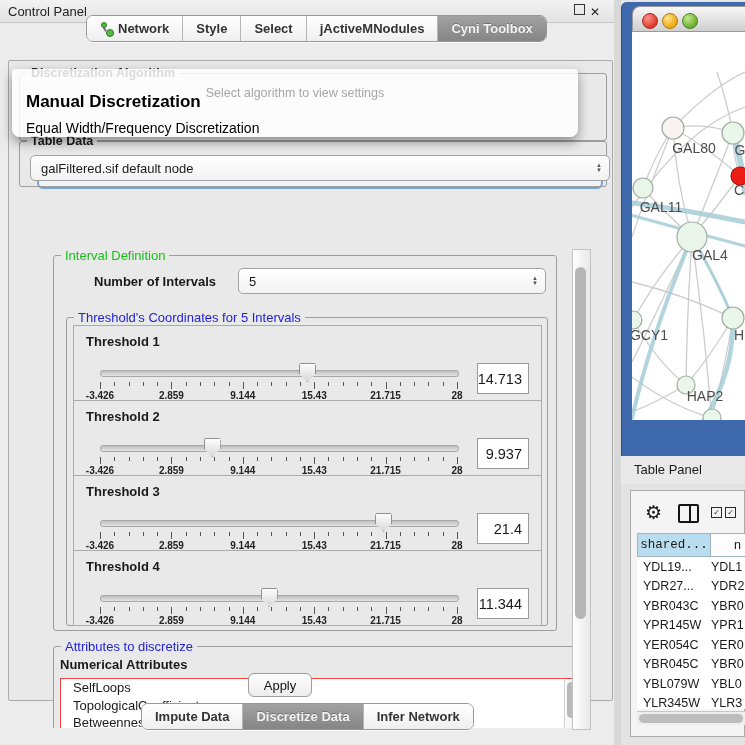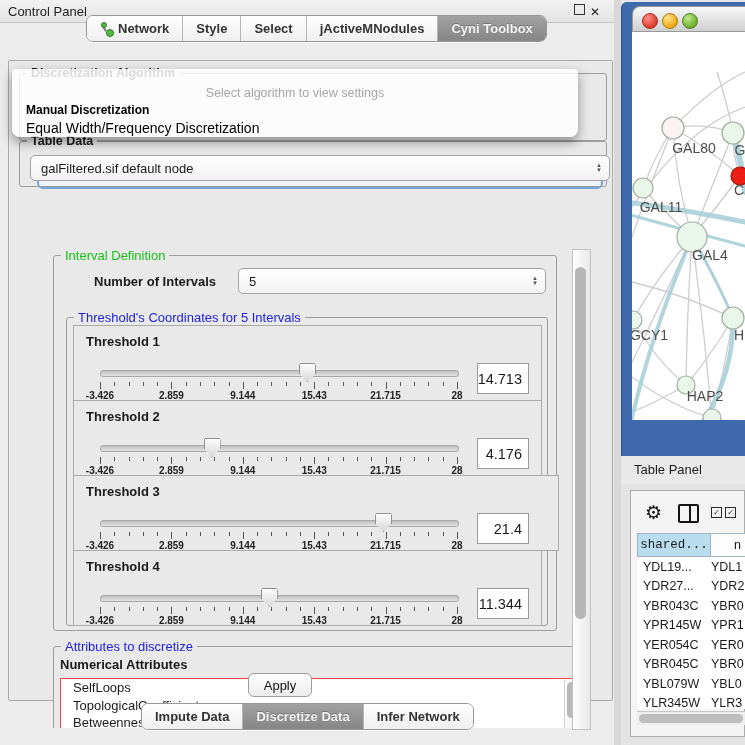--- a/index.html
+++ b/index.html
@@ -43,21 +43,21 @@
   
   .combo{position:absolute;background:linear-gradient(#ffffff,#f2f2f2);border:1px solid #a3a3a3;
          border-radius:5px;font-size:13px;display:flex;align-items:center;padding-left:10px;}
   .stepper{position:absolute;right:7px;top:50%;transform:translateY(-50%);display:flex;flex-direction:column;
            line-height:5px;font-size:6px;color:#555;}
 
   
   #algo-popup{left:12px;top:69px;width:566px;height:68px;background:rgba(255,255,255,.84);
               border-radius:4px 4px 8px 8px;box-shadow:0 5px 12px rgba(0,0,0,.4);}
   #popup-hint{position:absolute;left:0;top:17px;width:100%;text-align:center;color:#a6a6a6;font-size:12.5px;}
-  #popup-item1{position:absolute;left:14px;top:34px;font-size:12px;font-weight:bold;color:#000;}
+  #popup-item1{position:absolute;left:14px;top:23px;font-size:17px;font-weight:bold;color:#000;}
   #popup-item2{position:absolute;left:14px;top:51px;font-size:14px;color:#000;}
   #algo-combo{left:28px;top:99px;width:562px;height:25px;border:2px solid #72a5dd;border-radius:6px;
               background:linear-gradient(#fdfdfd,#eef3f8);}
 
   
   #scroll-view{left:14px;top:188px;width:560px;height:479px;overflow:hidden;}
   .vscroll{position:absolute;background:linear-gradient(90deg,#ffffff,#e8e8e8);border:1px solid #c2c2c2;}
   .vthumb{position:absolute;left:2px;width:11px;background:#b6b6b6;border-radius:6px;}
 
   
@@ -266,23 +266,23 @@
                     </div>
                     <div class="tick-labels">
                       <span class="tick-lab" style="left: 0%;">-3.426</span>
                       <span class="tick-lab" style="left: 20%;">2.859</span>
                       <span class="tick-lab" style="left: 40%;">9.144</span>
                       <span class="tick-lab" style="left: 60%;">15.43</span>
                       <span class="tick-lab" style="left: 80%;">21.715</span>
                       <span class="tick-lab" style="left: 100%;">28</span>
                     </div>
                   </div>
-                  <div class="thr-value">4.176</div>
+                  <div class="thr-value">9.937</div>
                 </div>
-                <div class="thr-row" style="top: 157px; padding-left: 17px;">
+                <div class="thr-row" style="top: 157px;">
                   <div class="thr-label">Threshold 3</div>
                   <div class="slider-zone">
                     <div class="track"></div>
                     <div class="handle" style="left: 79%;"></div>
                     <div class="ticks">
                       <i class="tick major" style="left: 0%;"></i>
                       <i class="tick" style="left: 4%;"></i>
                       <i class="tick" style="left: 8%;"></i>
                       <i class="tick" style="left: 12%;"></i>
                       <i class="tick" style="left: 16%;"></i>

